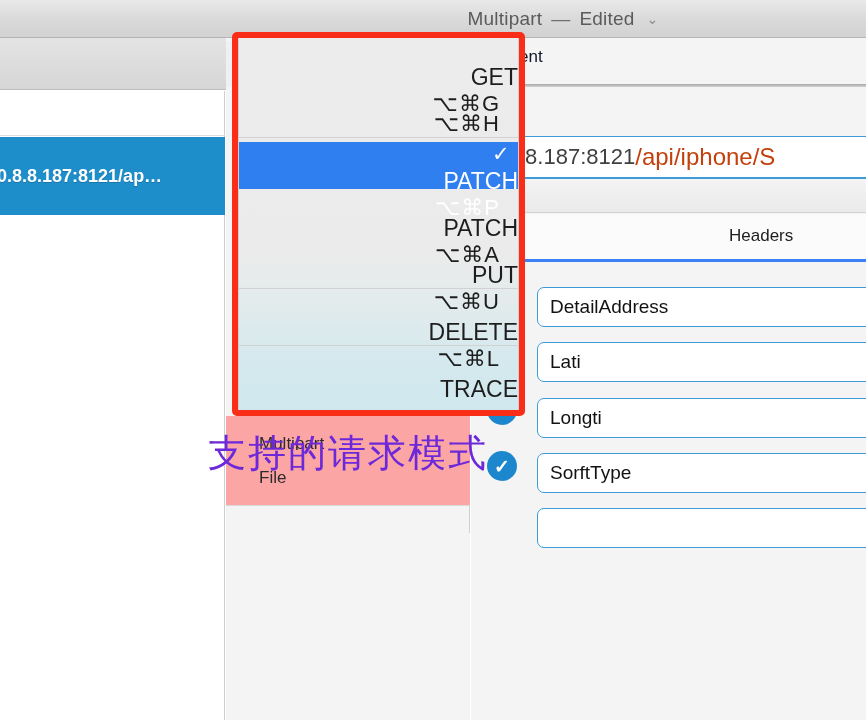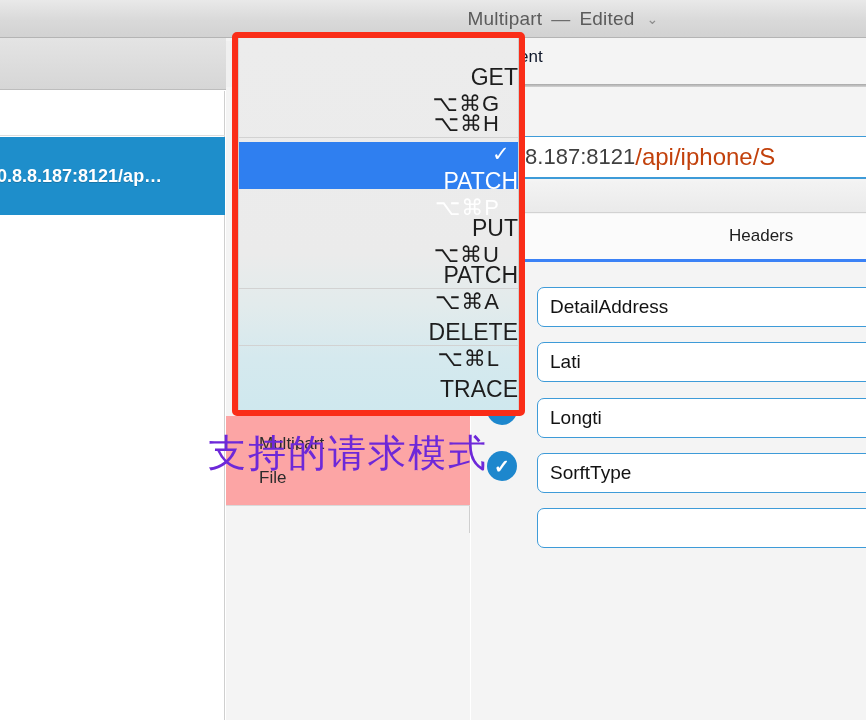--- a/index.html
+++ b/index.html
@@ -280,28 +280,28 @@
         <span class="key">⌥⌘H</span>
       </div>
       <div class="msep"></div>
       <div class="mi sel">
         <span class="tick">✓</span>
         <span class="lbl">PATCH</span>
         <span class="key">⌥⌘P</span>
       </div>
       <div class="mi">
         <span class="tick"></span>
+        <span class="lbl">PATCH</span>
+        <span class="key">⌥⌘A</span>
+      </div>
+      <div class="mi">
+        <span class="tick"></span>
         <span class="lbl">PUT</span>
         <span class="key">⌥⌘U</span>
       </div>
-      <div class="mi">
-        <span class="tick"></span>
-        <span class="lbl">PATCH</span>
-        <span class="key">⌥⌘A</span>
-      </div>
       <div class="msep"></div>
       <div class="mi">
         <span class="tick"></span>
         <span class="lbl">DELETE</span>
         <span class="key">⌥⌘L</span>
       </div>
       <div class="msep"></div>
       <div class="mi noshortcut">
         <span class="tick"></span>
         <span class="lbl">TRACE</span>

